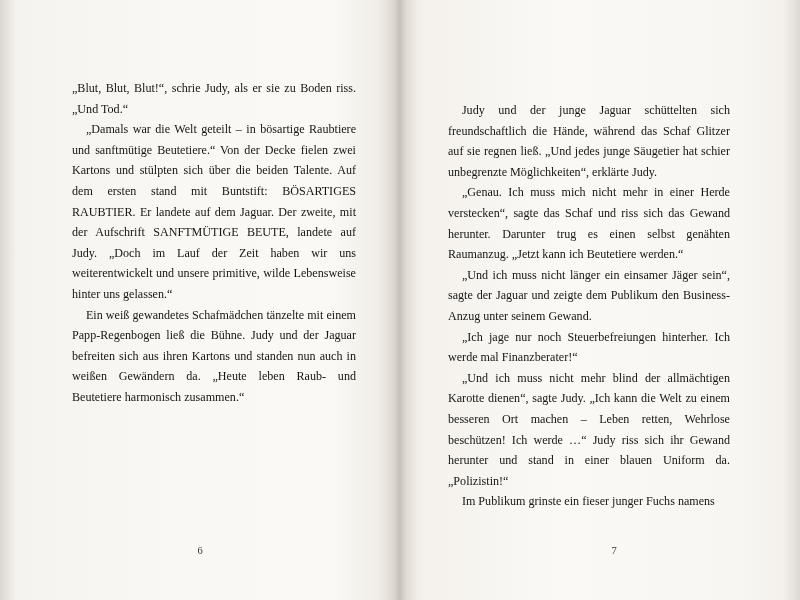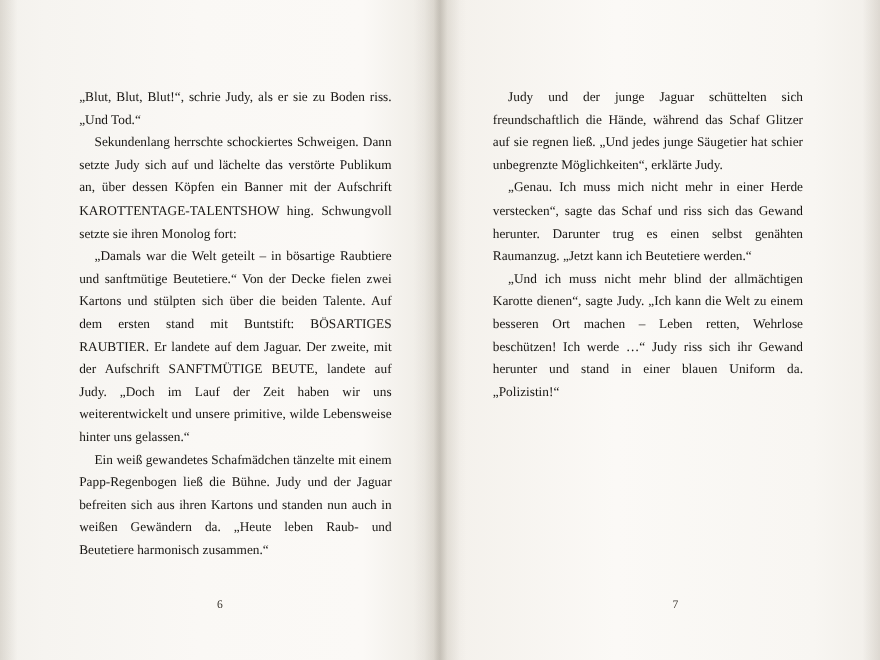--- a/index.html
+++ b/index.html
@@ -57,21 +57,21 @@
   .page {
     position: relative;
     width: 400px;
     height: 600px;
     box-sizing: border-box;
   }
   .page-left {
     padding: 78px 44px 0 72px;
   }
   .page-right {
-    padding: 78px 70px 0 48px;
+    padding: 100px 70px 0 48px;
   }
   .text-block {
     font-size: 12.1px;
     line-height: 20.6px;
     color: #171512;
     text-align: justify;
     text-justify: inter-word;
     -webkit-hyphens: manual;
     hyphens: manual;
   }
@@ -96,31 +96,33 @@
 </style>
 </head>
 <body>
 
 <div class="book">
   <div class="edge-left"></div>
 
   <div class="page page-left">
     <div class="text-block">
       <p class="noindent">„Blut, Blut, Blut!“, schrie Judy, als er sie zu Boden riss. „Und Tod.“</p>
-      <p>Sekundenlang herrschte schockiertes Schweigen. Dann setzte Judy sich auf und lächelte das verstörte Publikum an, über dessen Köpfen ein Banner mit der Aufschrift KAROTTENTAGE-TALENTSHOW hing. Schwungvoll setzte sie ihren Monolog fort:</p>
       <p>„Damals war die Welt geteilt – in bösartige Raubtiere und sanftmütige Beutetiere.“ Von der Decke fielen zwei Kartons und stülpten sich über die beiden Talente. Auf dem ersten stand mit Buntstift: BÖSARTIGES RAUBTIER. Er landete auf dem Jaguar. Der zweite, mit der Aufschrift SANFTMÜTIGE BEUTE, landete auf Judy. „Doch im Lauf der Zeit haben wir uns weiterentwickelt und unsere primitive, wilde Lebensweise hinter uns gelassen.“</p>
       <p>Ein weiß gewandetes Schafmädchen tänzelte mit einem Papp-Regenbogen ließ die Bühne. Judy und der Jaguar befreiten sich aus ihren Kartons und standen nun auch in weißen Gewändern da. „Heute leben Raub- und Beutetiere harmonisch zusammen.“</p>
     </div>
     <div class="folio">6</div>
   </div>
 
   <div class="page page-right">
     <div class="text-block">
       <p>Judy und der junge Jaguar schüttelten sich freundschaftlich die Hände, während das Schaf Glitzer auf sie regnen ließ. „Und jedes junge Säugetier hat schier unbegrenzte Möglichkeiten“, erklärte Judy.</p>
       <p>„Genau. Ich muss mich nicht mehr in einer Herde verstecken“, sagte das Schaf und riss sich das Gewand herunter. Darunter trug es einen selbst genähten Raumanzug. „Jetzt kann ich Beutetiere werden.“</p>
+      <p>„Und ich muss nicht länger ein einsamer Jäger sein“, sagte der Jaguar und zeigte dem Publikum den Business-Anzug unter seinem Gewand.</p>
+      <p>„Ich jage nur noch Steuerbefreiungen hinterher. Ich werde mal Finanzberater!“</p>
       <p>„Und ich muss nicht mehr blind der allmächtigen Karotte dienen“, sagte Judy. „Ich kann die Welt zu einem besseren Ort machen – Leben retten, Wehrlose beschützen! Ich werde …“ Judy riss sich ihr Gewand herunter und stand in einer blauen Uniform da. „Polizistin!“</p>
+      <p>Im Publikum grinste ein fieser junger Fuchs namens</p>
     </div>
     <div class="folio">7</div>
   </div>
 
   <div class="gutter-shadow"></div>
   <div class="edge-right"></div>
 </div>
 
 </body></html>

